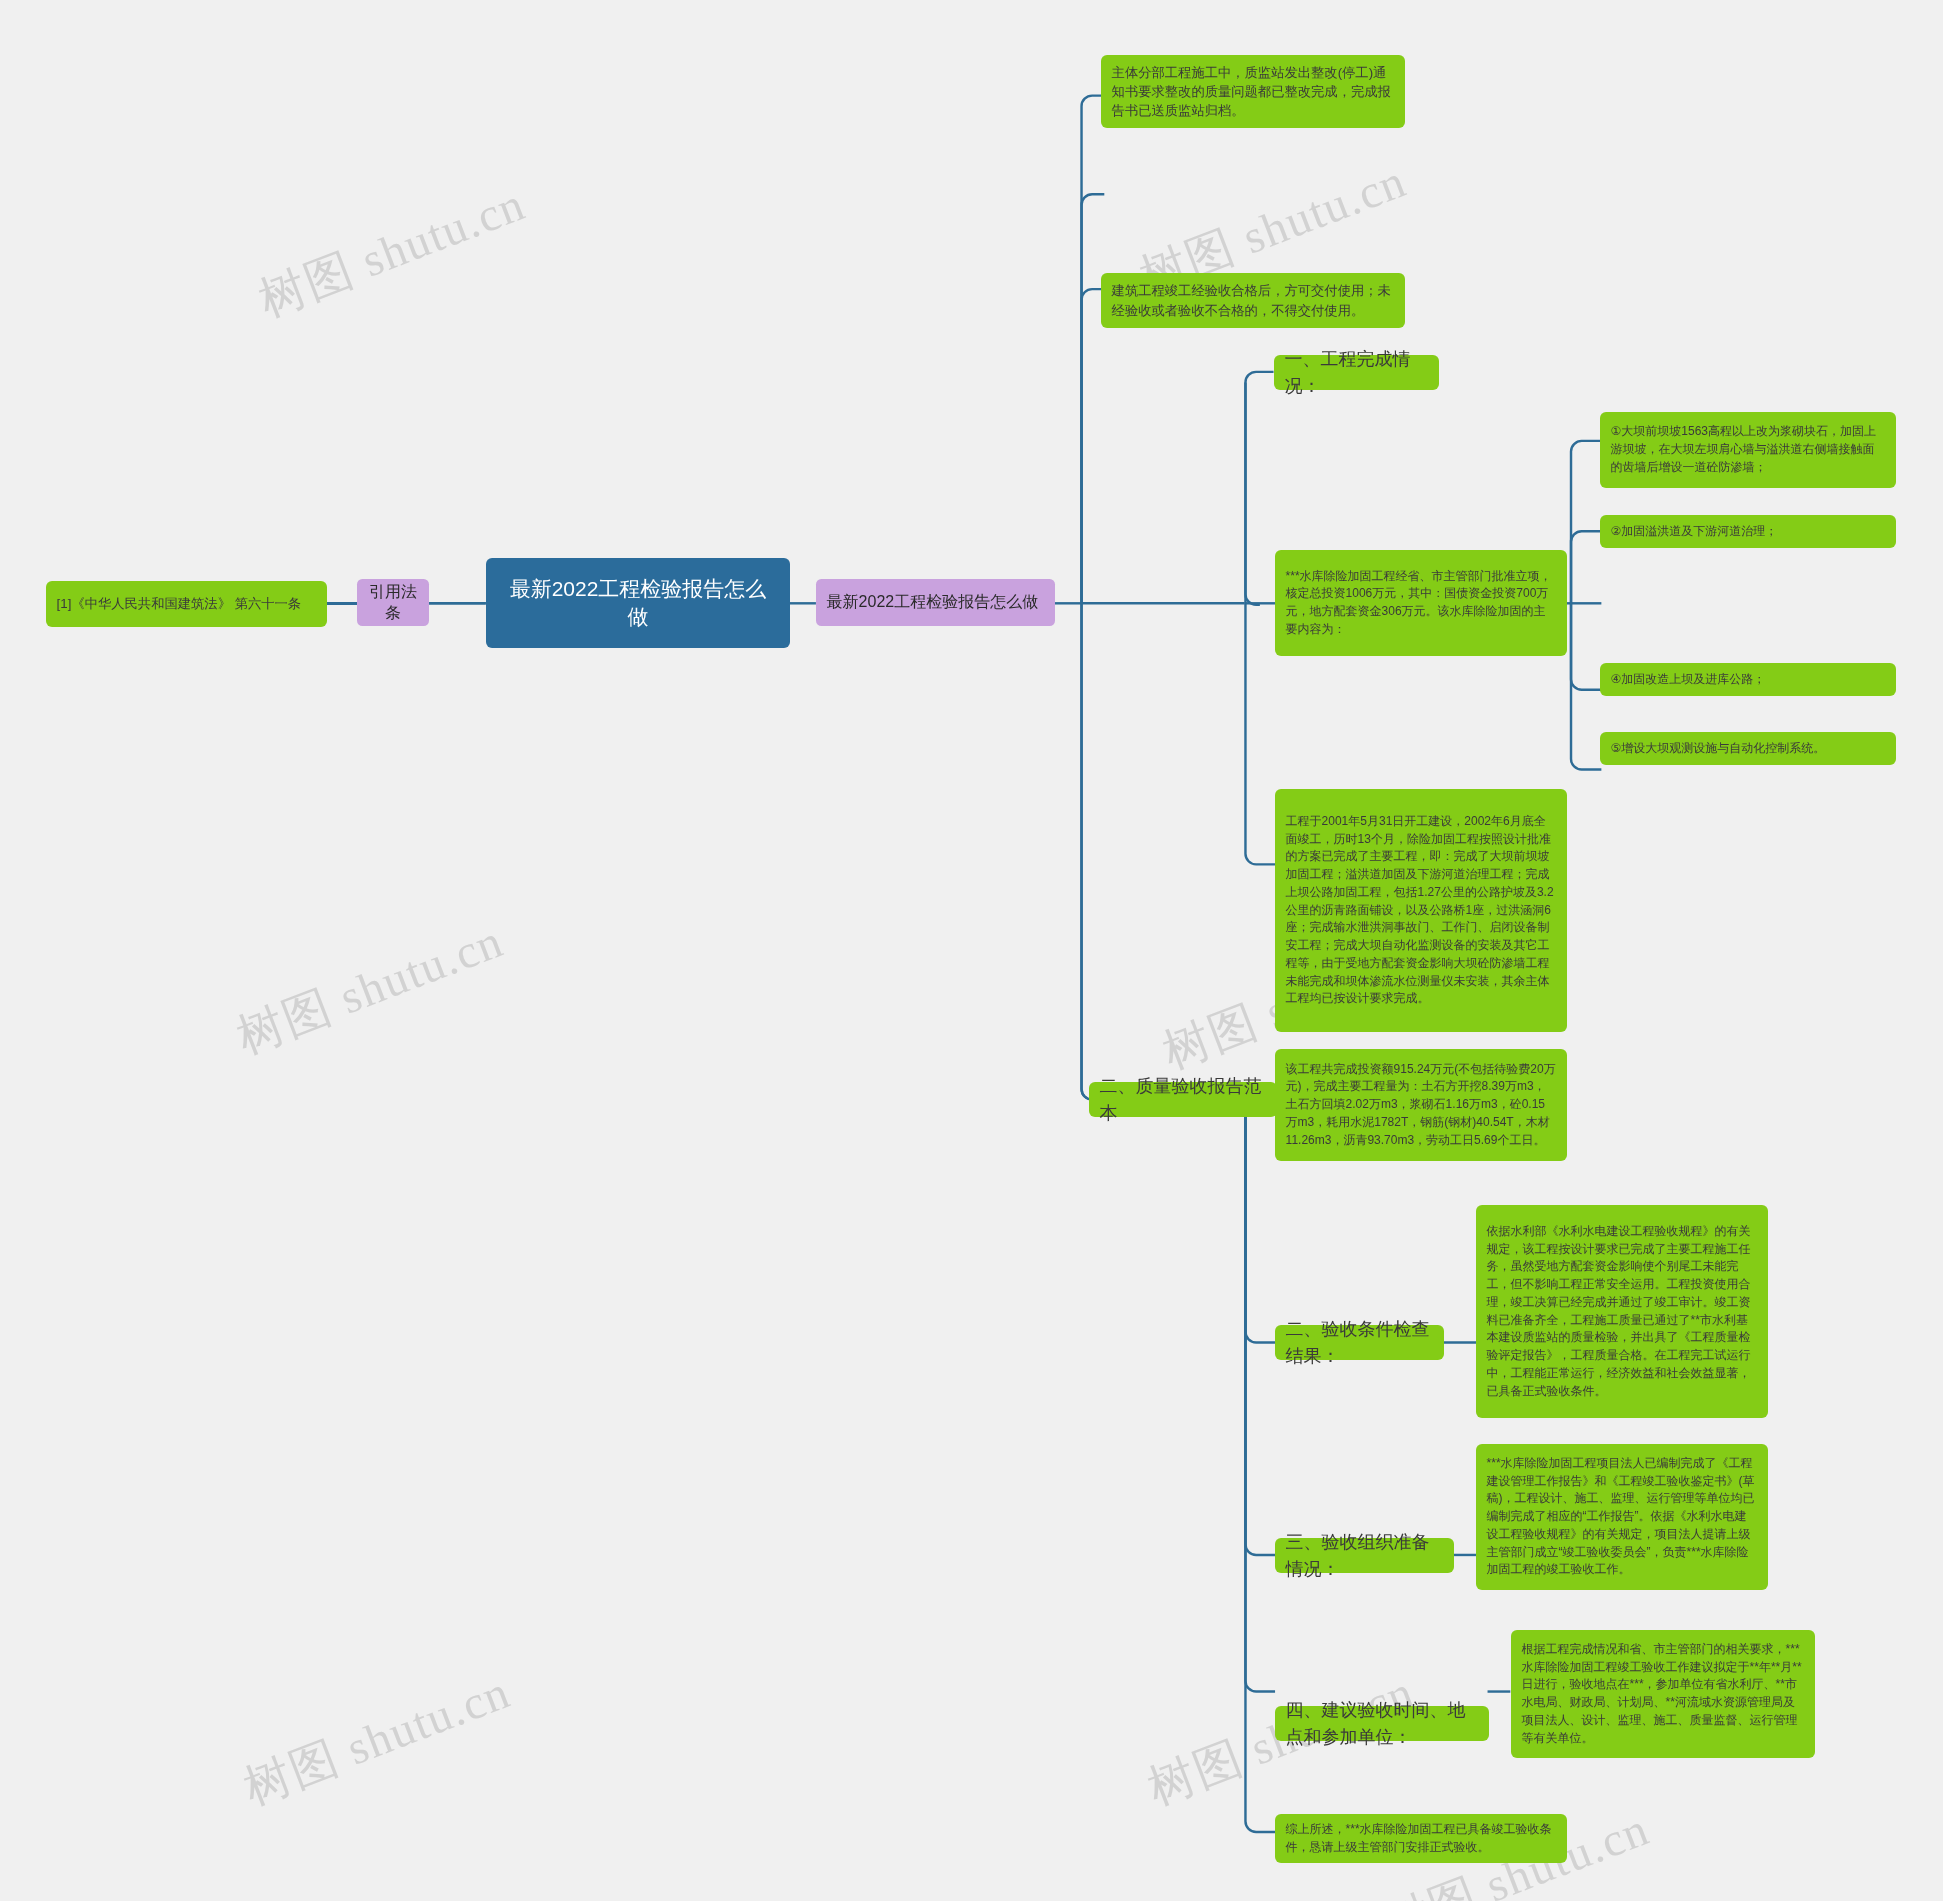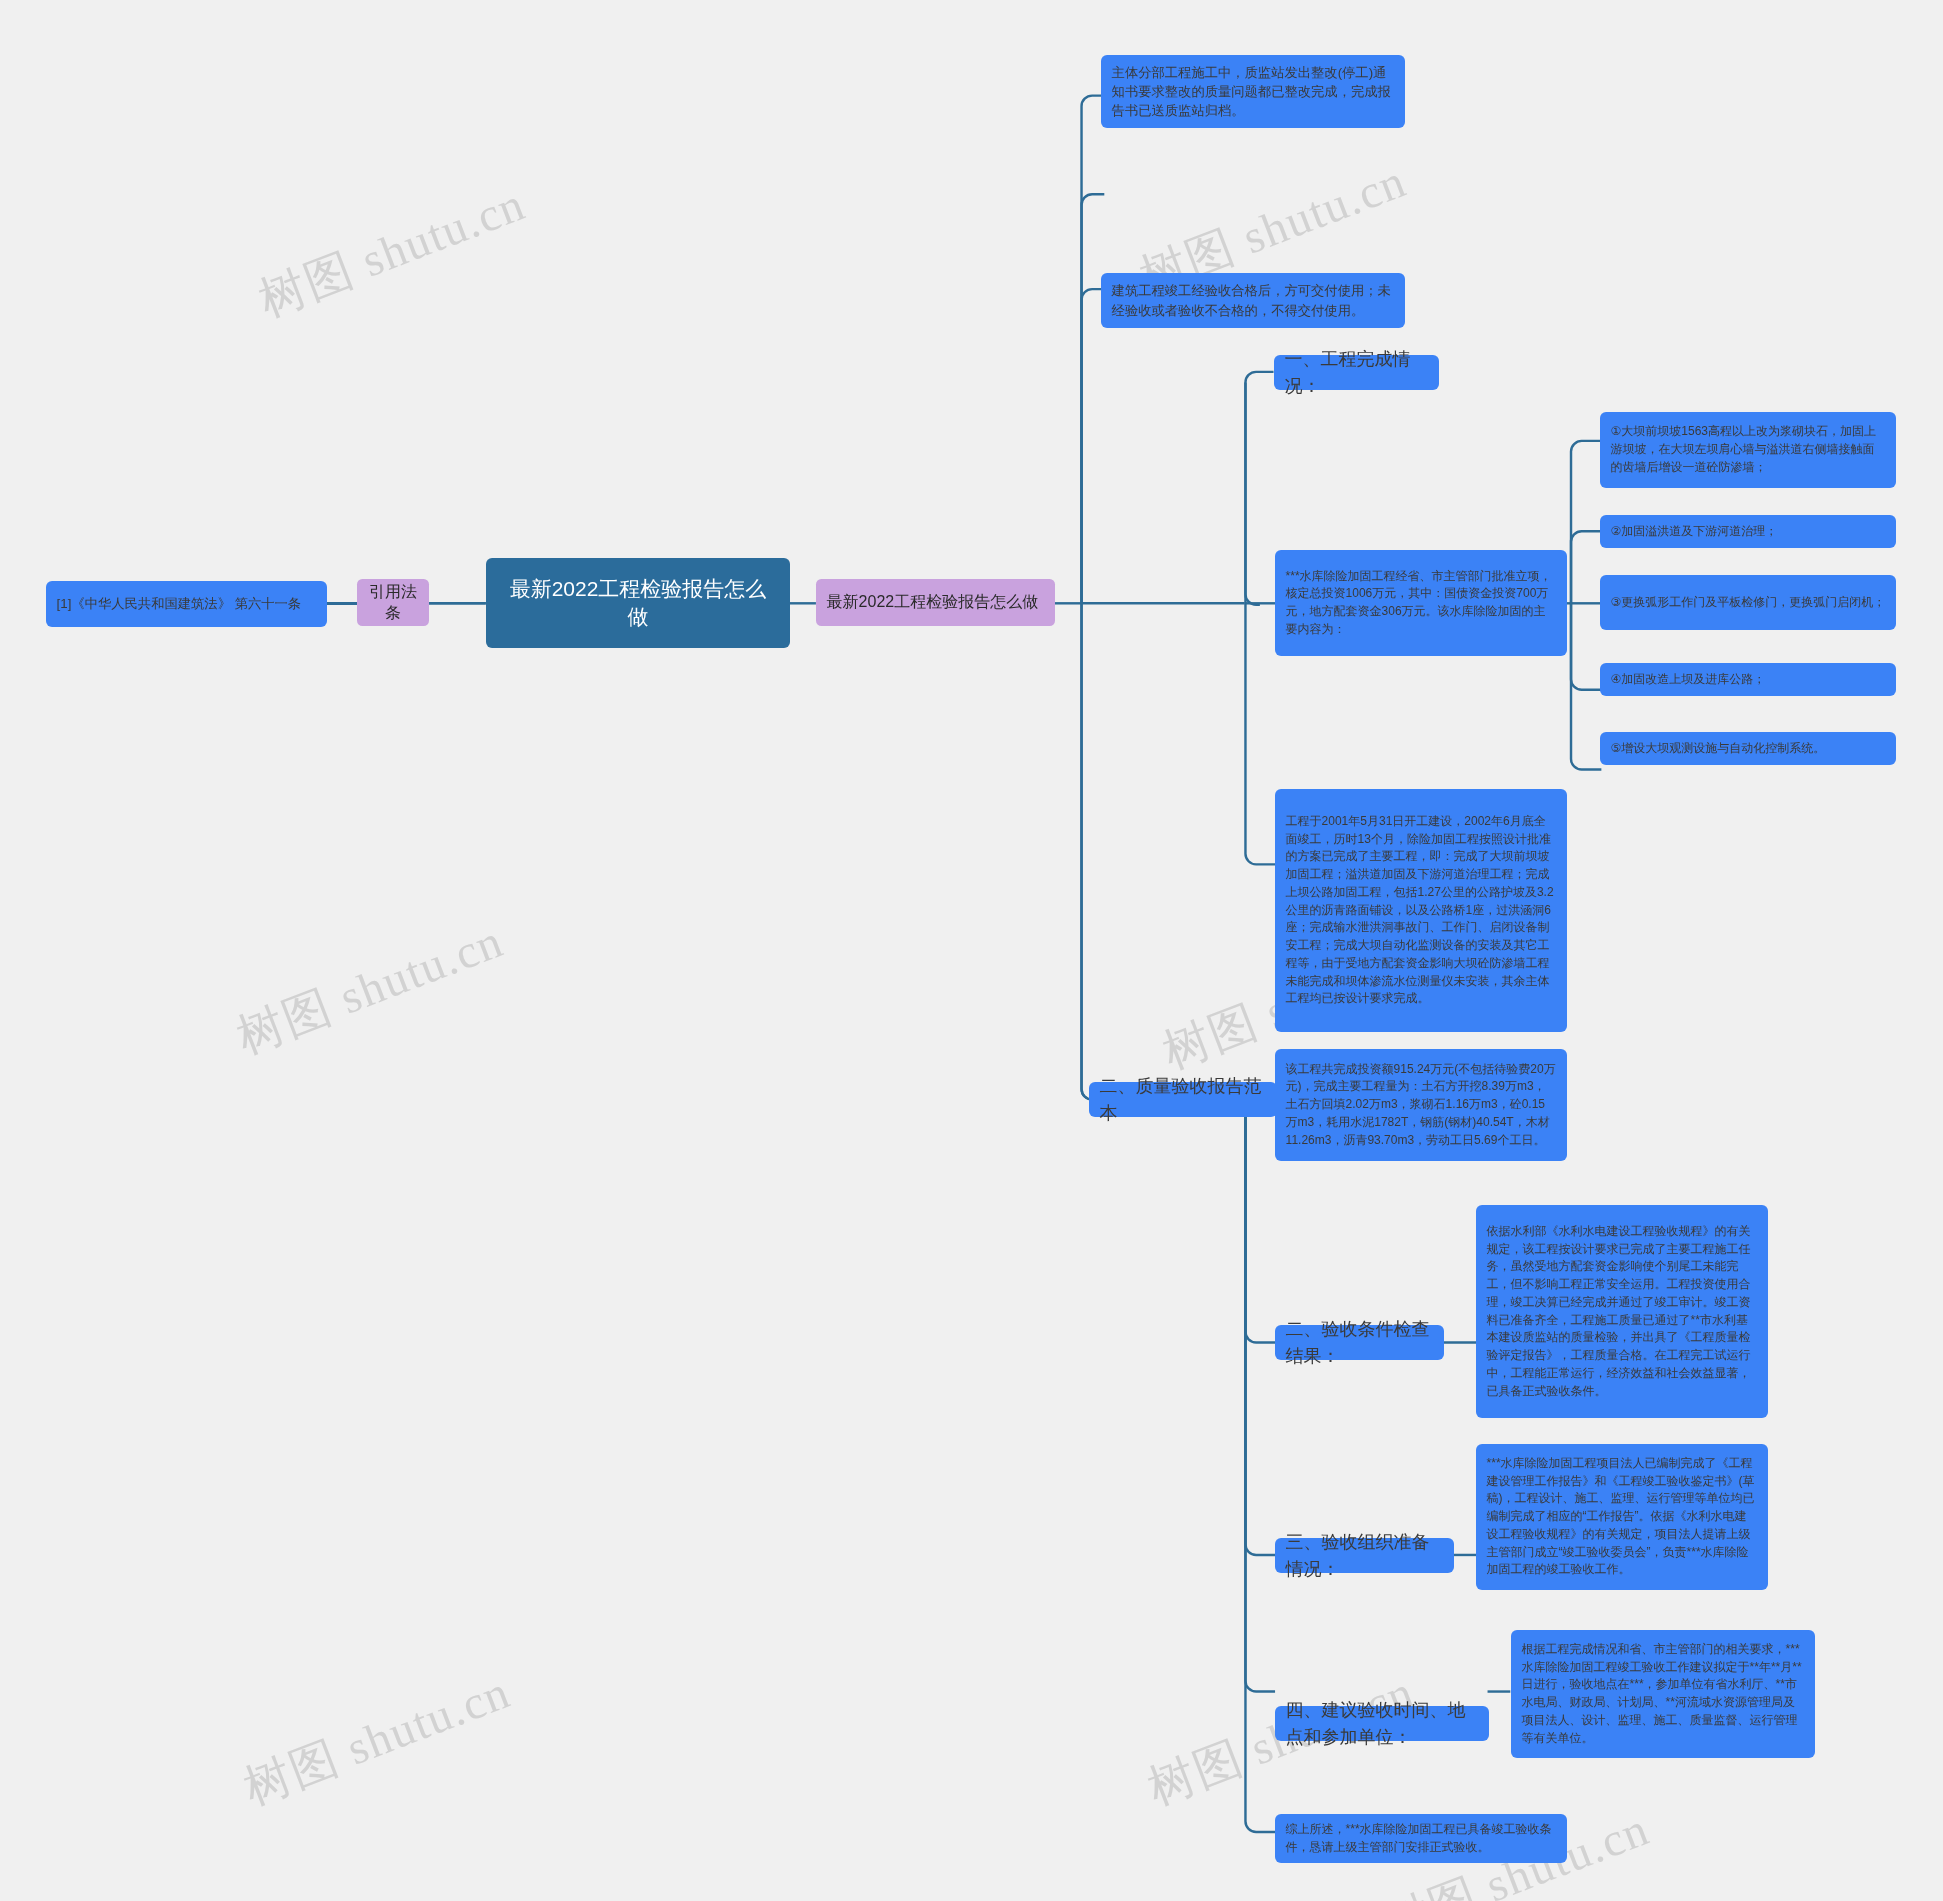--- a/index.html
+++ b/index.html
@@ -60,21 +60,21 @@
   }
   .branch {
     background: #c9a2de;
     color: #2a2a2a;
     font-size: 16px;
     line-height: 1.3;
     padding: 6.8px 10.6px;
     border-radius: 5.3px;
   }
   .leaf {
-    background: #3b82f6;
+    background: #84cc16;
     color: #3a3a3a;
     font-size: 13.3px;
     line-height: 1.45;
     padding: 7.6px 10.6px;
     border-radius: 6px;
   }
   .leaf.tight { font-size: 18px; }
   .para { font-size: 12px; line-height: 1.48; }
 </style>
 </head>
@@ -194,23 +194,20 @@
   </div>
 
   <div class="node leaf" style="left:1600px; top:412px; width:296px; height:76px;">
     <span class="txt para">①大坝前坝坡1563高程以上改为浆砌块石，加固上游坝坡，在大坝左坝肩心墙与溢洪道右侧墙接触面的齿墙后增设一道砼防渗墙；</span>
   </div>
 
   <div class="node leaf" style="left:1600px; top:515px; width:296px; height:33px;">
     <span class="txt para">②加固溢洪道及下游河道治理；</span>
   </div>
 
-  <div class="node leaf" style="left:1600px; top:575px; width:296px; height:55px;">
-    <span class="txt para">③更换弧形工作门及平板检修门，更换弧门启闭机；</span>
-  </div>
 
   <div class="node leaf" style="left:1600px; top:663px; width:296px; height:33px;">
     <span class="txt para">④加固改造上坝及进库公路；</span>
   </div>
 
   <div class="node leaf" style="left:1600px; top:732px; width:296px; height:33px;">
     <span class="txt para">⑤增设大坝观测设施与自动化控制系统。</span>
   </div>
 
   <div class="node leaf" style="left:1275px; top:789px; width:292px; height:243px;">

